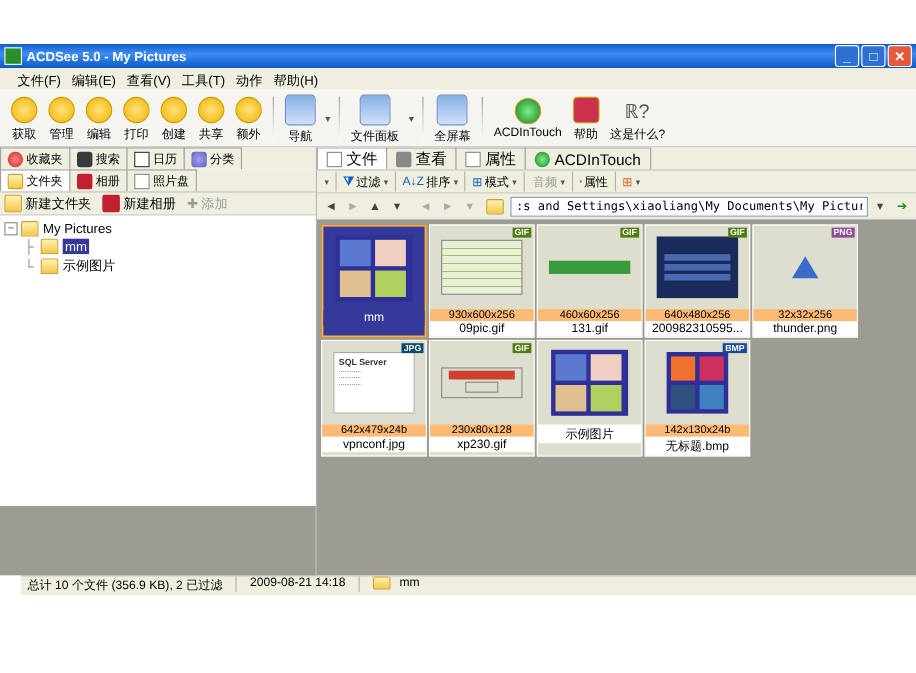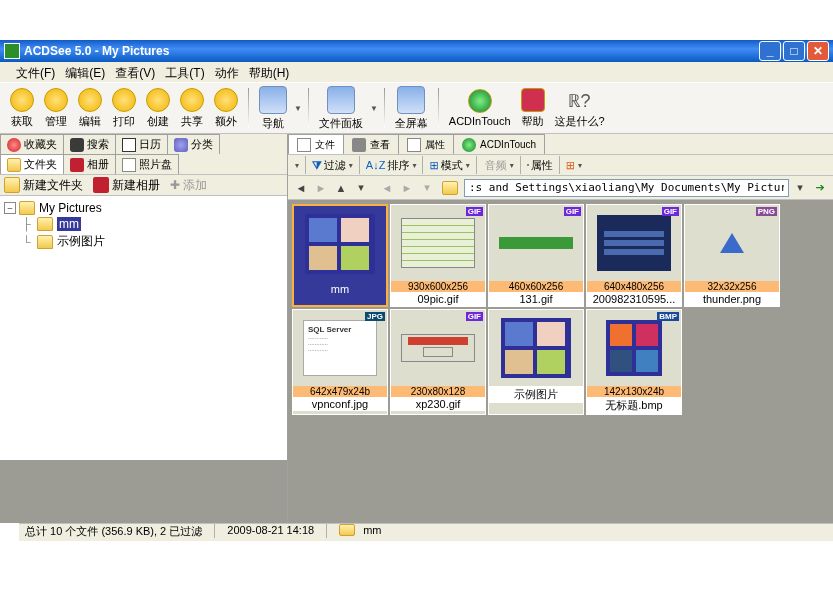--- a/index.html
+++ b/index.html
@@ -30,38 +30,38 @@
 .left-toolstrip .ti { width: 16px; height: 16px; display: inline-block; }
 .ts-item { display: flex; align-items: center; gap: 3px; }
 .ts-item.disabled { color: #999; }
 .tree { flex: 1 1 auto; background: #fff; padding: 4px; overflow: auto; height: 200px; }
 .tree-row { display: flex; align-items: center; padding: 1px 0; }
 .tree-indent { display: inline-block; }
 .tree-exp { width: 12px; height: 12px; border: 1px solid #888; display: inline-flex; align-items: center; justify-content: center; font-size: 9px; margin-right: 3px; color: #555; font-family: monospace; }
 .tree-icn { width: 16px; height: 14px; background: linear-gradient(#fff2b0, #f2c94c); border: 1px solid #d0a030; border-radius: 2px 2px 0 0; margin-right: 4px; }
 .left-bottom { flex: 1; background: #9c9c94; }
 .right-pane { flex: 1; display: flex; flex-direction: column; overflow: hidden; }
-.right-tabs { height: 20px; display: flex; background: #efeedf; font-size: 10px; }
+.right-tabs { height: 20px; display: flex; background: #efeedf; font-size: 14px; }
 .right-tab { display: flex; align-items: center; padding: 0 8px; border: 1px solid #a0a0a0; border-bottom: none; background: #efeedf; margin-right: -1px; }
 .right-tab.active { background: #fff; }
 .right-tab .ti { width: 14px; height: 14px; margin-right: 4px; display: inline-block; }
 .right-toolstrip { height: 22px; background: #efeedf; display: flex; align-items: center; padding: 0 4px; gap: 6px; border-bottom: 1px solid #c0c0c0; border-top: 1px solid #c0c0c0; font-size: 11px; }
 .right-toolstrip .ts-item { gap: 2px; }
 .right-toolstrip .sep { width: 1px; height: 18px; background: #b0b0b0; }
 .nav-row { height: 24px; display: flex; align-items: center; background: #efeedf; padding: 0 4px; gap: 2px; border-bottom: 1px solid #c0c0c0; }
 .nav-row .nb { width: 18px; height: 18px; display: inline-flex; align-items: center; justify-content: center; font-size: 11px; color: #444; }
 .nav-row .nb.disabled { color: #aaa; }
 .path-input { flex: 1; height: 18px; border: 1px solid #7f9db9; background: #fff; padding: 0 4px; font-size: 11px; font-family: monospace; }
 .thumbs-area { flex: 1; background: #9c9c94; padding: 4px; overflow: auto; }
 .thumb-grid { display: flex; flex-wrap: wrap; gap: 2px; align-content: flex-start; }
 .thumb-cell { width: 96px; background: #dedece; border: 1px solid #fff; display: flex; flex-direction: column; }
 .thumb-cell.sel { border: 2px solid #fbb040; background: #34399a; }
 .thumb-img { height: 76px; display: flex; align-items: center; justify-content: center; position: relative; }
 .thumb-img .badge { position: absolute; top: 2px; right: 2px; font-size: 8px; font-weight: bold; color: #fff; padding: 0 2px; }
-.badge-gif { background: #6d28d9; }
+.badge-gif { background: #4d7c0f; }
 .badge-jpg { background: #0c4a6e; }
 .badge-png { background: #8a4a9a; }
 .badge-bmp { background: #1a4a9a; }
 .thumb-dim { font-size: 10px; text-align: center; background: #fdba74; }
 .thumb-name { font-size: 11px; text-align: center; background: #fff; overflow: hidden; white-space: nowrap; padding: 1px 0; }
 .thumb-cell.sel .thumb-dim { background: transparent; }
 .thumb-cell.sel .thumb-name { color: #fff; background: #34399a; }
 .preview-folder { width: 70px; height: 60px; background: #2e3098; display: flex; flex-wrap: wrap; padding: 4px; gap: 4px; }
 .preview-folder .pf { width: 28px; height: 24px; }
 .status-bar { height: 18px; background: #efeedf; border-top: 1px solid #c0c0c0; display: flex; padding: 0 6px; font-size: 11px; gap: 8px; margin-left: 19px; }

